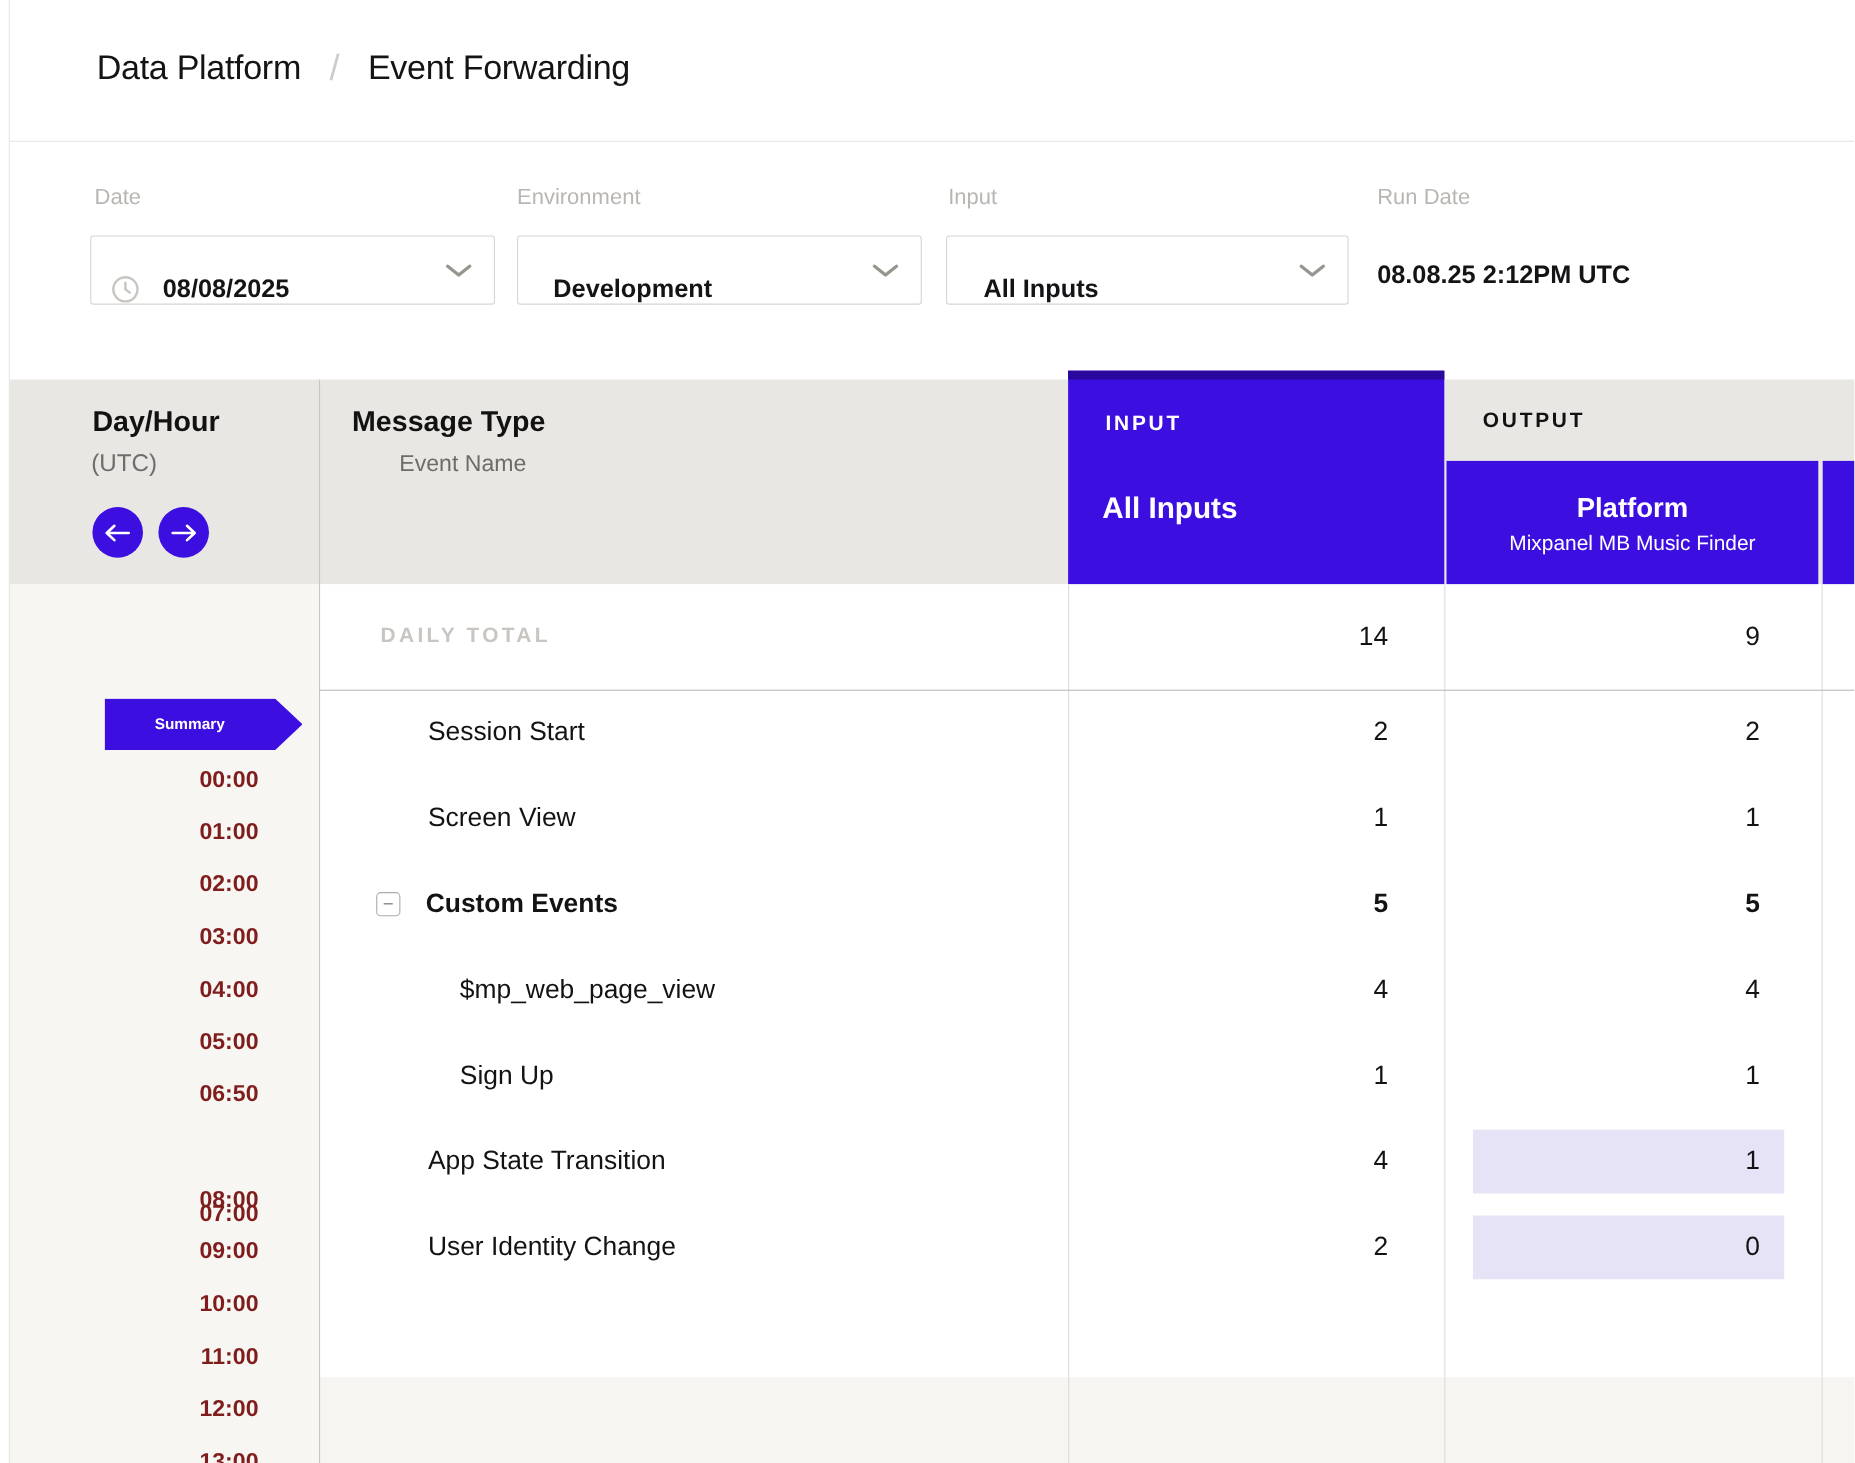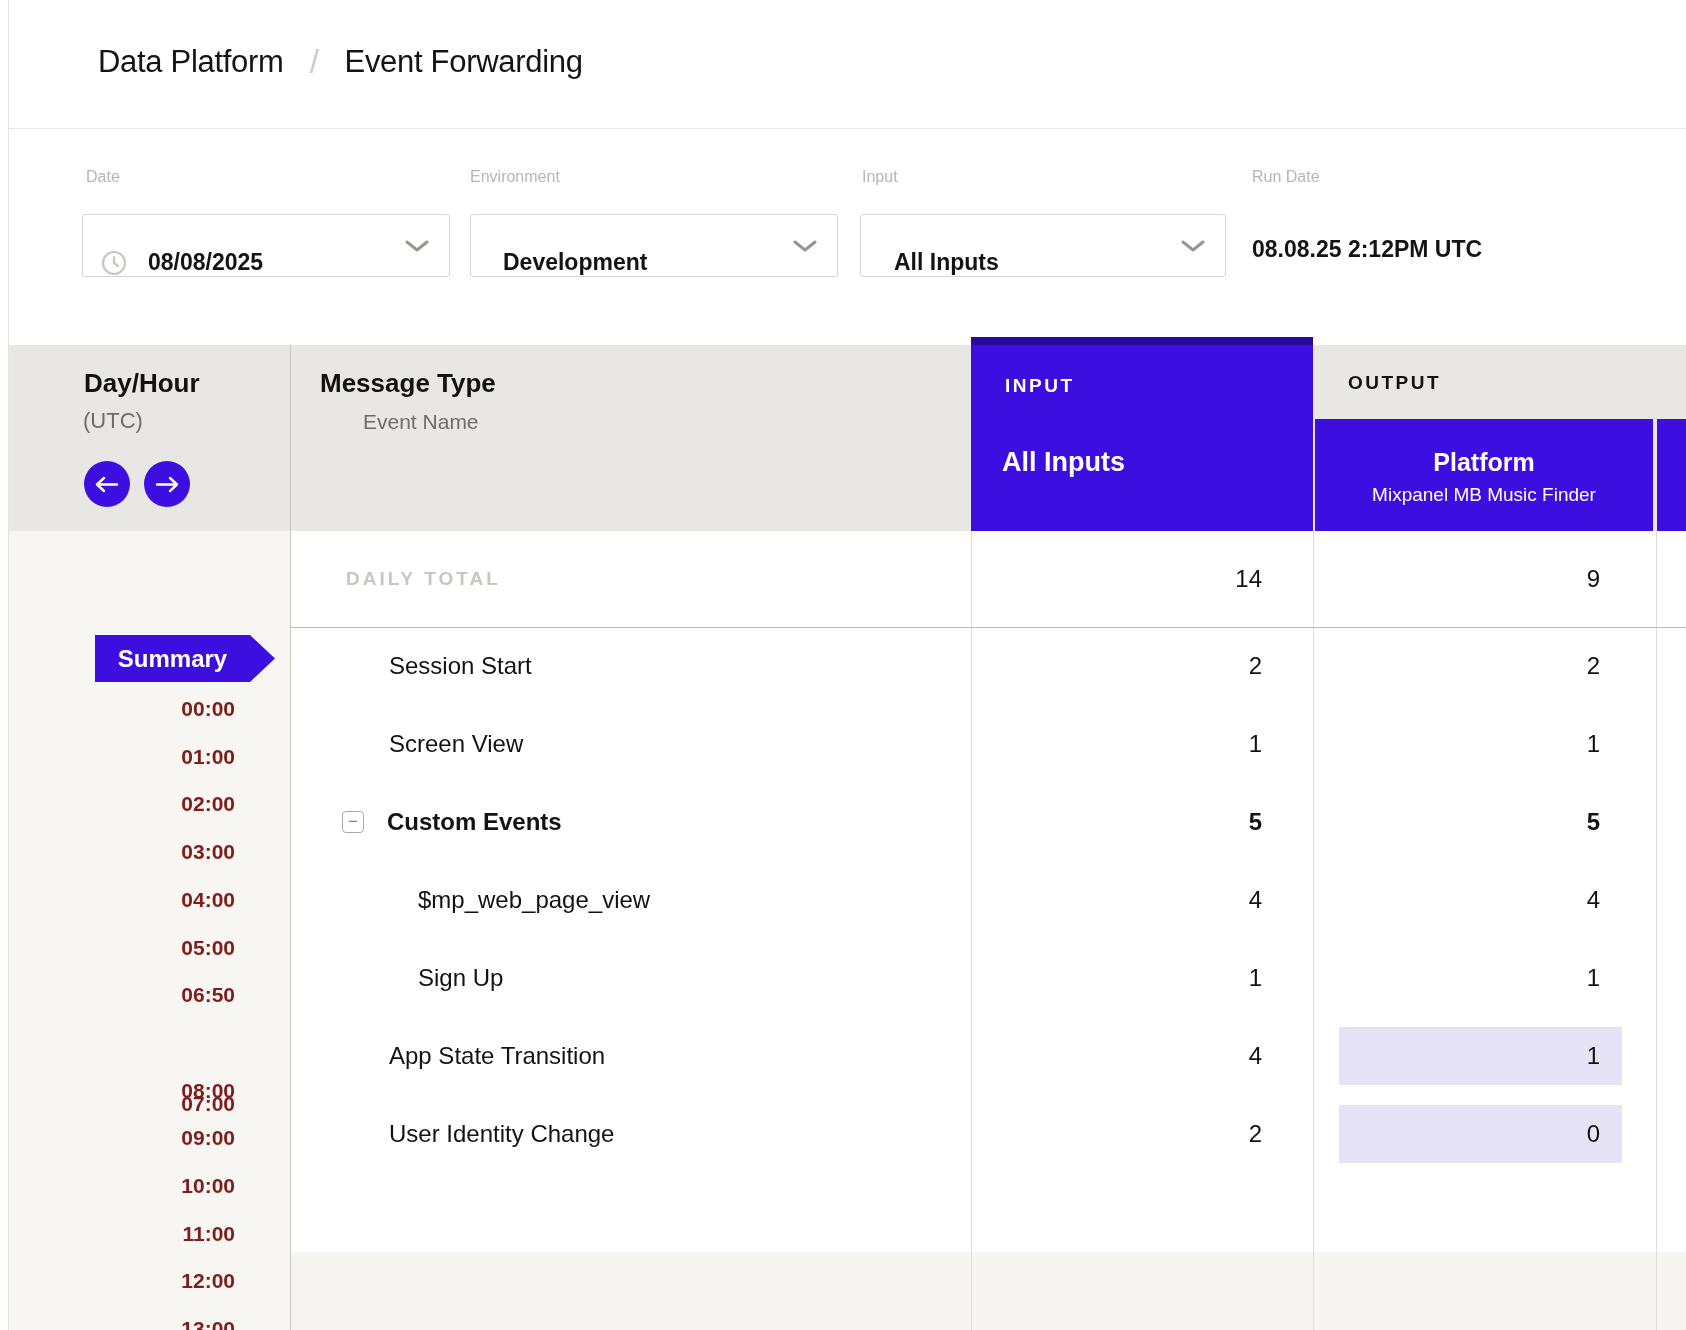--- a/index.html
+++ b/index.html
@@ -15,26 +15,26 @@
   }
   *{margin:0;padding:0;box-sizing:border-box;}
   html,body{background:#ffffff;}
   body{font-family:"Liberation Sans","DejaVu Sans",sans-serif;color:var(--ink);}
   .page{position:relative;width:1686px;height:1330px;overflow:hidden;background:#fff;}
 
   
   .gutter-line{position:absolute;left:8px;top:0;bottom:0;width:1px;background:#e6e4e1;}
 
   
-  .breadcrumb{position:absolute;left:98px;top:43px;display:flex;align-items:center;gap:26px;font-size:31px;font-weight:500;letter-spacing:-0.3px;color:#141316;}
+  .breadcrumb{position:absolute;left:88px;top:43px;display:flex;align-items:center;gap:26px;font-size:31px;font-weight:500;letter-spacing:-0.3px;color:#141316;}
   .breadcrumb .sep{color:#cfccc8;font-weight:300;font-size:33px;}
   .topbar-rule{position:absolute;left:8px;right:0;top:128px;height:1px;background:#e8e6e3;}
 
   
-  .filter-label{position:absolute;top:168px;font-size:16px;color:#b9b6b2;}
+  .filter-label{position:absolute;top:168px;font-size:20px;color:#b9b6b2;}
   .filter-box{position:absolute;top:214px;height:63px;background:#fff;border:1px solid #d8d5d1;border-radius:3px;display:flex;align-items:flex-end;}
   .filter-box .value{font-size:23px;font-weight:700;color:#141316;}
   .filter-box .chev{position:absolute;right:20px;top:50%;transform:translateY(-50%);display:flex;}
   .run-date-value{position:absolute;left:1252px;top:236px;font-size:23px;font-weight:700;color:#141316;}
 
   
   .band{position:absolute;left:9px;right:0;top:345px;height:186px;background:var(--band);}
   .dayhour-title{position:absolute;left:84px;top:368px;font-size:26px;font-weight:700;color:#121211;}
   .dayhour-utc{position:absolute;left:83px;top:408px;font-size:22px;color:#6f6d6b;}
   .nav-btn{position:absolute;top:461px;width:46px;height:46px;border-radius:50%;background:var(--purple);display:flex;align-items:center;justify-content:center;border:none;cursor:pointer;}
@@ -77,21 +77,21 @@
   .minus-box{position:absolute;left:342px;top:28px;width:22px;height:22px;border:1.5px solid #aeaba7;border-radius:4px;color:#85827e;font-size:17px;line-height:19px;text-align:center;cursor:pointer;background:transparent;}
   .cell{position:absolute;font-size:24px;color:#141313;}
   .cell.bold{font-weight:700;}
   .val-input{right:424px;top:0;line-height:78px;}
   .val-output{right:86px;top:0;line-height:78px;}
   .val-output.hl{right:auto;left:1339px;top:10px;width:283px;height:58px;line-height:58px;background:var(--hl);text-align:right;padding-right:22px;}
 
   
   .summary-badge{position:absolute;left:95px;top:635px;width:180px;height:47px;background:var(--purple);
     clip-path:polygon(0 0,155px 0,100% 50%,155px 100%,0 100%);cursor:pointer;}
-  .summary-badge span{display:block;width:155px;text-align:center;line-height:47px;font-size:24px;font-weight:700;color:#fff;}
+  .summary-badge span{display:block;width:155px;text-align:center;line-height:47px;font-size:14px;font-weight:700;color:#fff;}
   .hour-label{position:absolute;right:1451px;height:27px;line-height:27px;font-size:21px;font-weight:700;color:#7f1d1d;cursor:pointer;}
 
   svg{display:block;}
 </style>
 </head>
 <body>
 
 <div class="page">
 
   <div class="gutter-line"></div>

